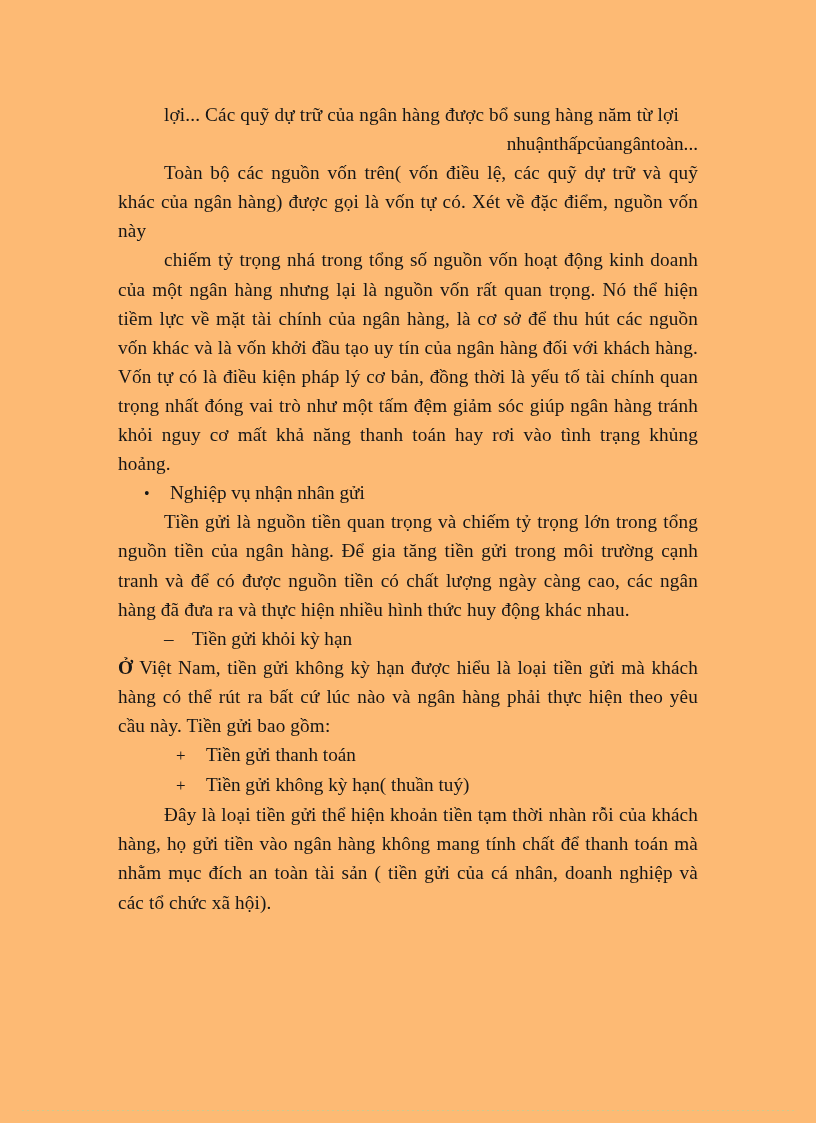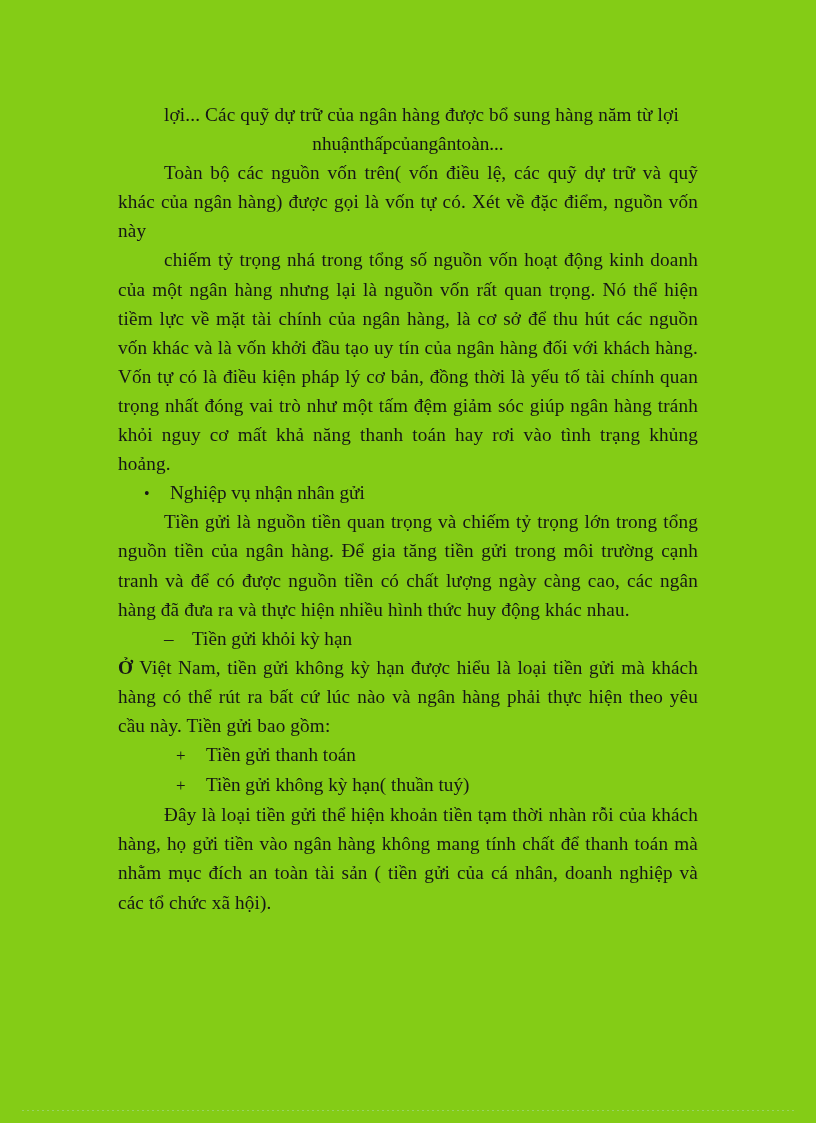--- a/index.html
+++ b/index.html
@@ -16,21 +16,21 @@
     color: #141414;
     -webkit-font-smoothing: antialiased;
   }
 
   #page {
     position: absolute;
     left: 0;
     top: 0;
     width: 816px;
     height: 1123px;
-    background: #84cc16;
+    background: #fdba74;
   }
 
   #content {
     position: absolute;
     left: 118px;
     top: 100px;
     width: 580px;
   }
 
   .para {
@@ -47,21 +47,21 @@
   .indent {
     text-indent: 46px;
   }
 
   
   .stretch-line {
     display: block;
     width: 100%;
     white-space: nowrap;
     display: flex;
-    justify-content: center;
+    justify-content: flex-end;
     font-size: 19.2px;
     line-height: 29.1px;
   }
   .stretch-line > span { display: inline-block; }
 
   
   .li {
     margin: 0;
     font-size: 19.2px;
     line-height: 29.1px;

